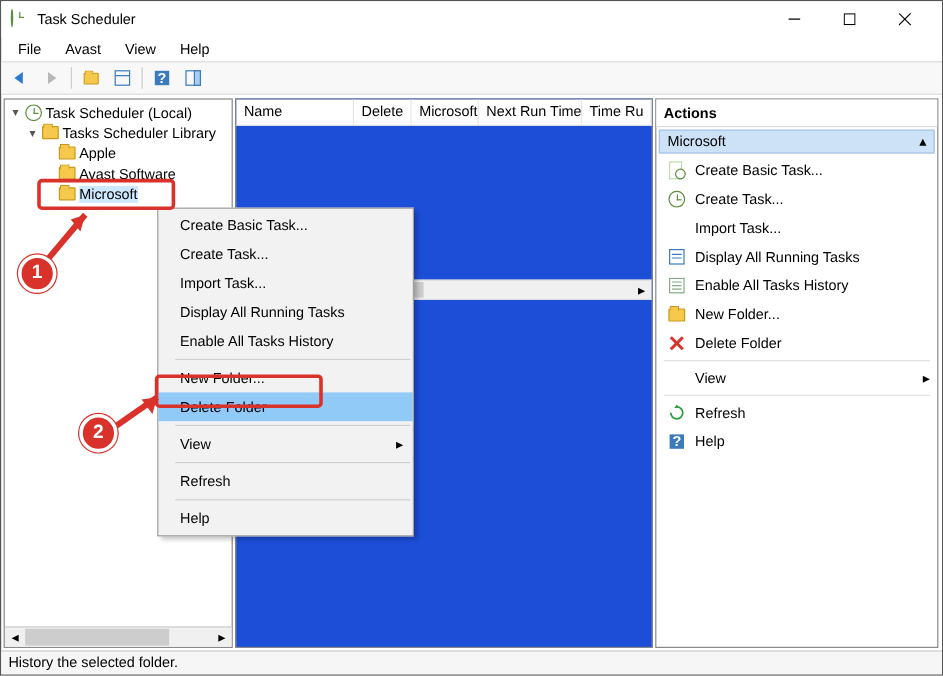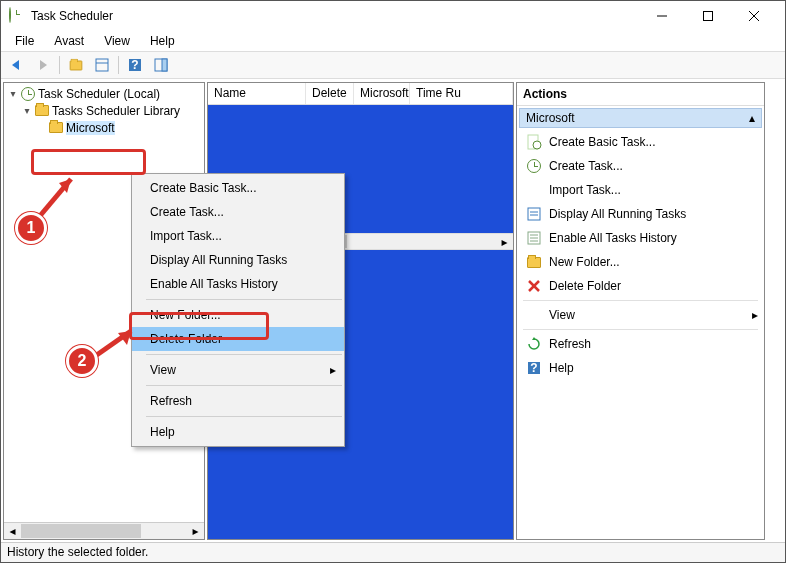--- a/index.html
+++ b/index.html
@@ -41,21 +41,21 @@
 
 .list-pane { flex: 1; border: 1px solid #888; margin: 2px; background: #1d4ed8; position: relative; }
 .list-header { display: flex; height: 22px; border-bottom: 1px solid #ddd; background: #fff; }
 .list-header .col { padding: 3px 6px; border-right: 1px solid #e5e5e5; white-space: nowrap; overflow: hidden; }
 .list-hscroll { position: absolute; left: 0; right: 0; height: 17px; top: 150px; background: #f0f0f0; border-top: 1px solid #ddd; border-bottom:1px solid #ddd;}
 .list-hscroll .thumb { position:absolute;left:17px;top:1px;bottom:1px;width:40%;background:#cdcdcd;}
 .list-hscroll .arr{position:absolute;top:0;bottom:0;width:17px;display:flex;align-items:center;justify-content:center;}
 .list-hscroll .arr.left{left:0}.list-hscroll .arr.right{right:0}
 
 
-.actions-pane { width: 249px; border: 1px solid #888; margin: 2px 20px 2px 0; background: #fff; }
+.actions-pane { width: 249px; border: 1px solid #888; margin: 2px 3px 2px 0; background: #fff; }
 .actions-header { background: #fff; padding: 4px 6px; font-weight: bold; border-bottom: 1px solid #ddd; }
 .actions-group-title { background: #cde2f7; border: 1px solid #a8c4e4; margin: 2px; padding: 2px 6px; display: flex; align-items: center; justify-content: space-between; }
 .action-item { display: flex; align-items: center; height: 24px; padding: 0 4px 0 6px; margin: 0 2px; }
 .action-item .aicon { width: 18px; height: 16px; display:inline-flex;align-items:center;justify-content:center;margin-right:6px; }
 .action-sep { height: 1px; background: #e0e0e0; margin: 2px 6px; }
 .action-item .chev { margin-left:auto; }
 
 
 .context-menu { position: absolute; left: 130px; top: 172px; width: 214px; background: #f2f2f2; border: 1px solid #a0a0a0; box-shadow: 3px 3px 4px rgba(0,0,0,.25); z-index: 50; padding: 2px 0; }
 .cm-item { height: 24px; display: flex; align-items: center; padding: 0 30px 0 18px; position: relative; }
@@ -166,40 +166,55 @@
           </span>
         <span class="tree-label">Task Scheduler (Local)</span>
       </div>
       <div class="tree-row level1">
         <span class="tree-expander">▾</span>
         <span class="tree-icon">
             <span class="folder-ico"></span>
           </span>
         <span class="tree-label">Tasks Scheduler Library</span>
       </div>
+      <div class="tree-row level2">
+        <span class="tree-expander"></span>
+        <span class="tree-icon">
+            <span class="folder-ico"></span>
+          </span>
+        <span class="tree-label">Apple</span>
+      </div>
+      <div class="tree-row level2">
+        <span class="tree-expander"></span>
+        <span class="tree-icon">
+            <span class="folder-ico"></span>
+          </span>
+        <span class="tree-label">Avast Software</span>
+      </div>
       <div class="tree-row level2 selected">
         <span class="tree-expander"></span>
         <span class="tree-icon">
             <span class="folder-ico"></span>
           </span>
         <span class="tree-label">Microsoft</span>
       </div>
     </div>
     <div class="tree-hscroll">
       <div class="arr left">◂</div>
       <div class="thumb"></div>
       <div class="arr right">▸</div>
     </div>
   </div>
 
   <div class="list-pane">
     <div class="list-header">
       <div class="col" style="width:98px">Name</div>
       <div class="col" style="width:48px">Delete</div>
       <div class="col" style="width:56px">Microsoft</div>
+      <div class="col" style="width:86px">Next Run Time</div>
       <div class="col" style="flex:1">Time Ru</div>
     </div>
     <div class="list-hscroll">
       <div class="arr left">◂</div>
       <div class="thumb"></div>
       <div class="arr right">▸</div>
     </div>
   </div>
 
   <div class="actions-pane">

